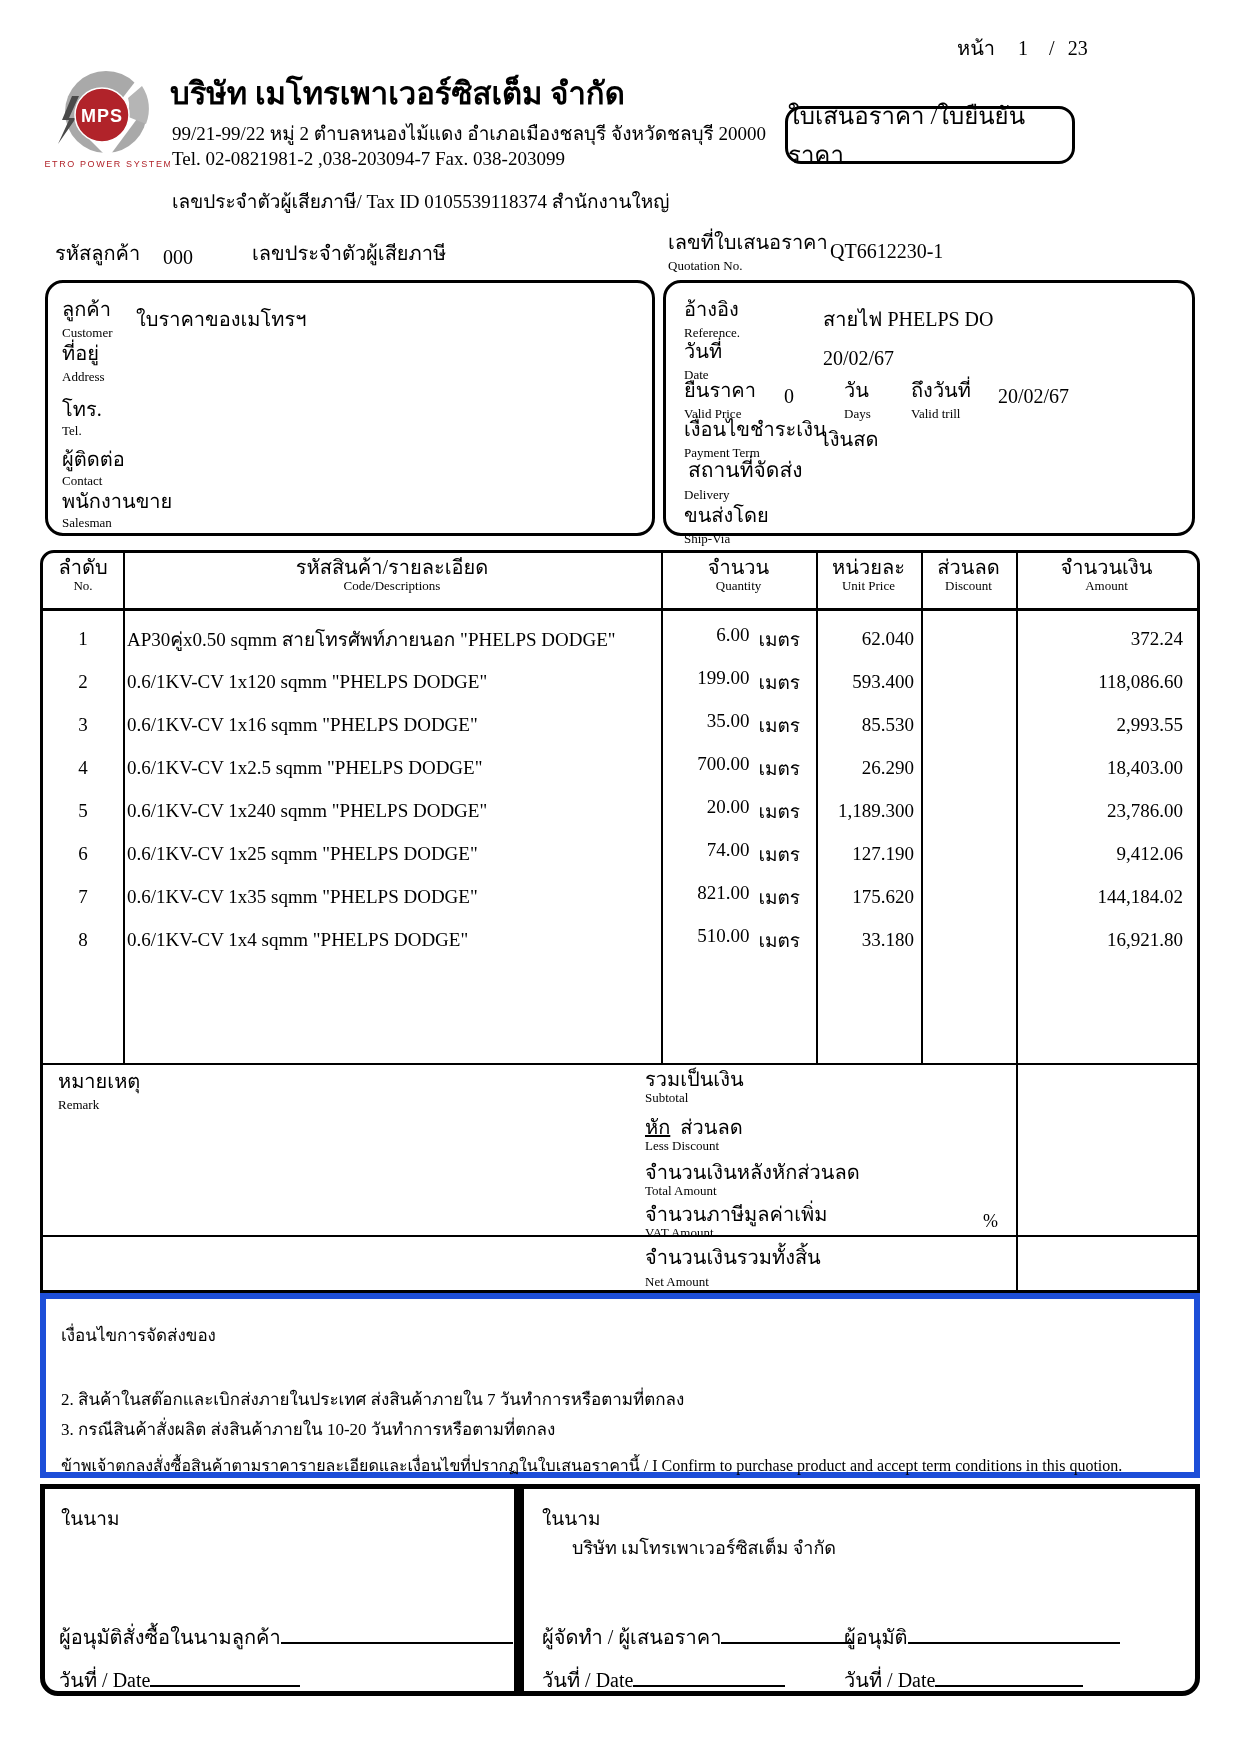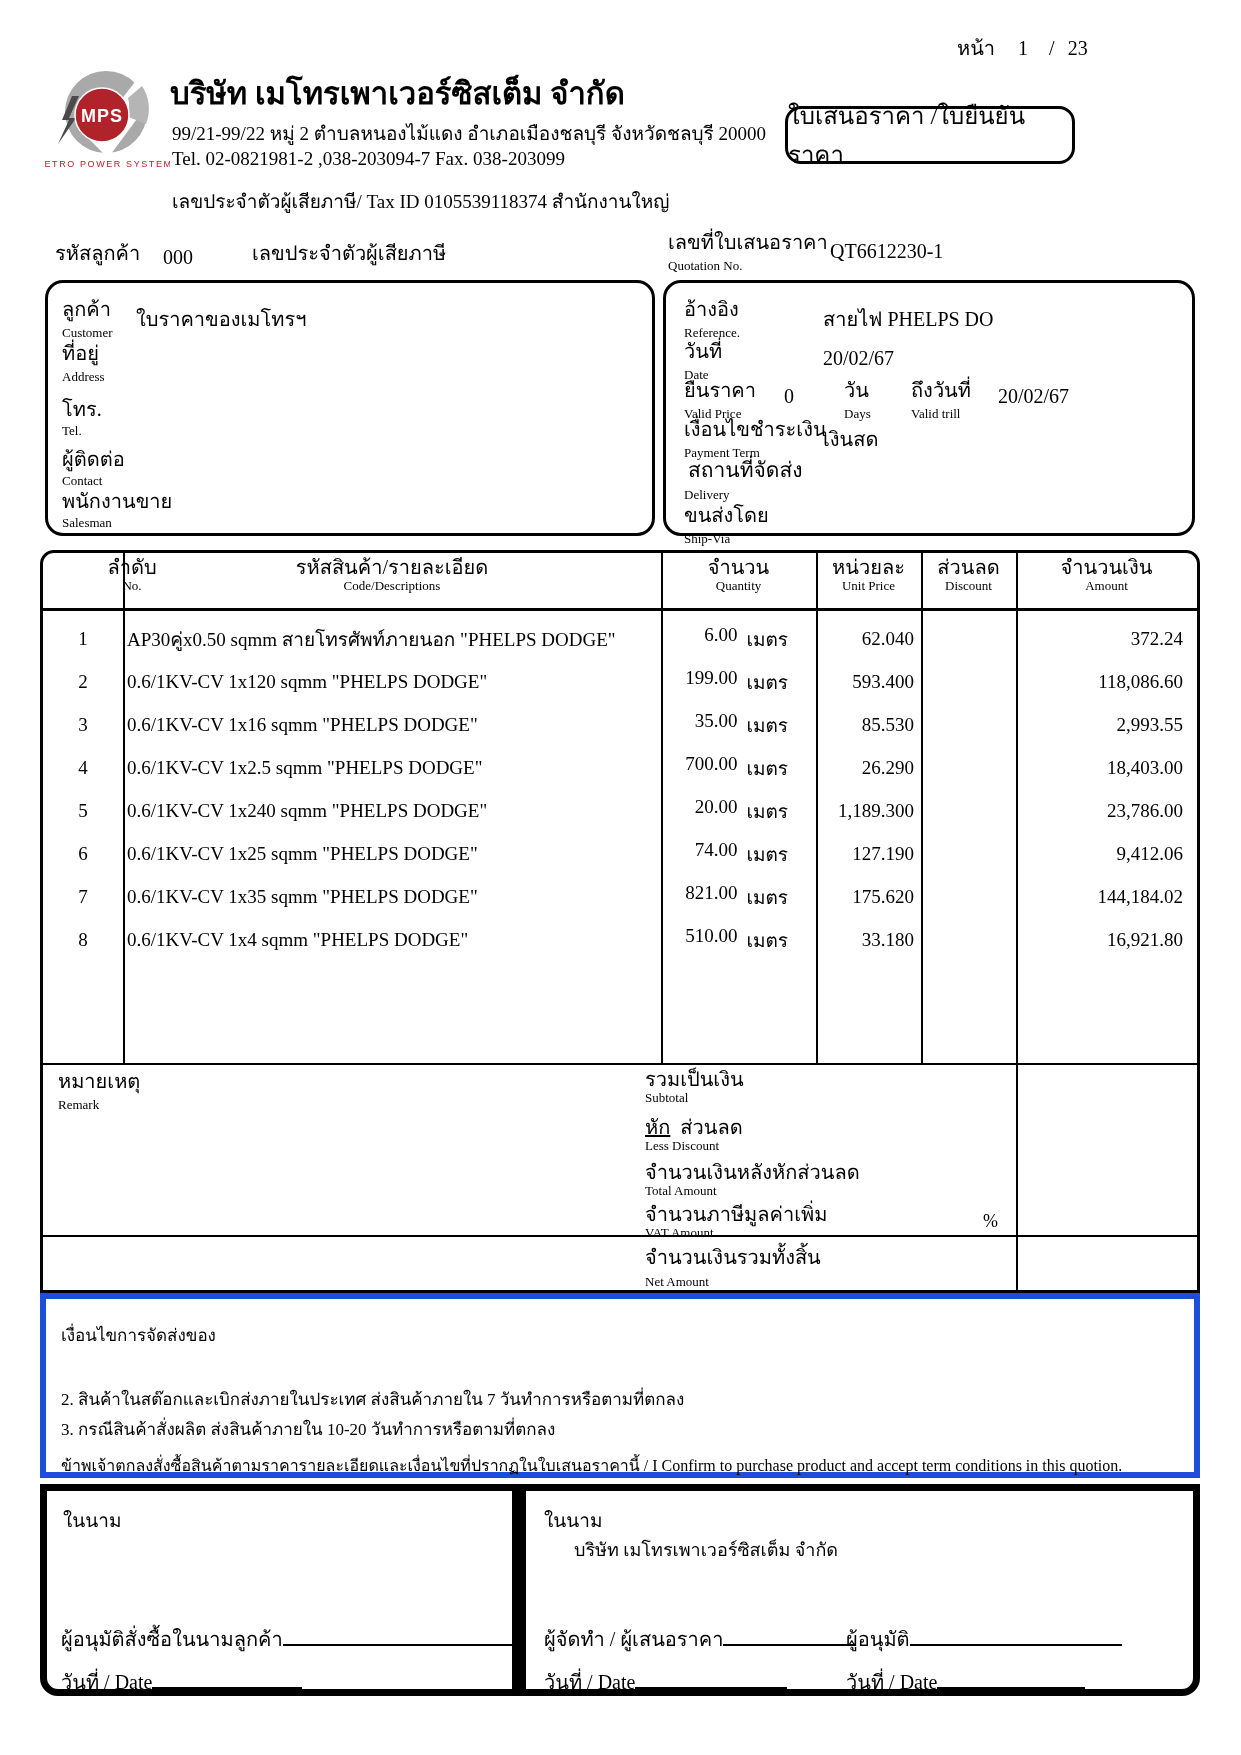--- a/index.html
+++ b/index.html
@@ -17,28 +17,28 @@
   .main-table{border:3px solid #000;border-radius:14px 14px 0 0;box-sizing:border-box;}
   .thead{position:absolute;left:0;top:0;width:100%;height:55px;border-bottom:3px solid #000;}
   .thc{position:absolute;top:4px;text-align:center;}
   .vline{position:absolute;width:2px;background:#000;}
   .hlinefull{position:absolute;left:0;width:100%;height:2px;background:#000;}
   .tbody{position:absolute;left:0;top:58px;width:100%;}
   .trow{display:flex;height:43px;align-items:center;font-size:19px;}
   .c{box-sizing:border-box;white-space:nowrap;}
   .c-no{width:80px;text-align:center;}
   .c-desc{width:538px;padding-left:4px;}
-  .c-qty{width:155px;display:flex;justify-content:flex-end;padding-right:28px;}
+  .c-qty{width:155px;display:flex;justify-content:flex-end;padding-right:16px;}
   .qty-unit{display:inline-block;margin-left:9px;}
   .c-price{width:105px;text-align:right;padding-right:7px;}
   .c-disc{width:95px;}
   .c-amt{flex:1;text-align:right;padding-right:14px;}
   .sum-lb{position:absolute;left:602px;}
   .terms-box{border:6px solid #1d4ed8;box-sizing:border-box;font-size:17px;}
-  .sig-box{border:7px solid #000000;box-sizing:border-box;}
+  .sig-box{border:5px solid #000000;box-sizing:border-box;}
   .sig-line{display:inline-block;border-bottom:2px solid #000;height:15px;vertical-align:baseline;}
   .u{text-decoration:underline;}
   .nw{white-space:nowrap;}
 </style>
 </head>
 <body>
 
 <div class="page">
 
   <div class="abs nw" style="left:957px;top:32px;font-size:20px;">
@@ -116,21 +116,21 @@
     <div class="abs th-lb" style="left:22px;top:176px;font-size:21px;">สถานที่จัดส่ง</div>
     <div class="abs en-lb" style="left:18px;top:204px;">Delivery</div>
 
     <div class="abs th-lb" style="left:18px;top:222px;">ขนส่งโดย</div>
     <div class="abs en-lb" style="left:18px;top:248px;">Ship-Via</div>
   </div>
 
   <div class="abs main-table" style="left:40px;top:550px;width:1160px;height:743px;">
 
     <div class="thead">
-      <div class="thc" style="left:12px;width:80px;padding-left:37px;">
+      <div class="thc" style="left:0;width:80px;">
         <div class="th-lb">ลำดับ</div>
         <div class="en-lb">No.</div>
       </div>
       <div class="thc" style="left:80px;width:538px;">
         <div class="th-lb">รหัสสินค้า/รายละเอียด</div>
         <div class="en-lb">Code/Descriptions</div>
       </div>
       <div class="thc" style="left:618px;width:155px;">
         <div class="th-lb">จำนวน</div>
         <div class="en-lb">Quantity</div>

